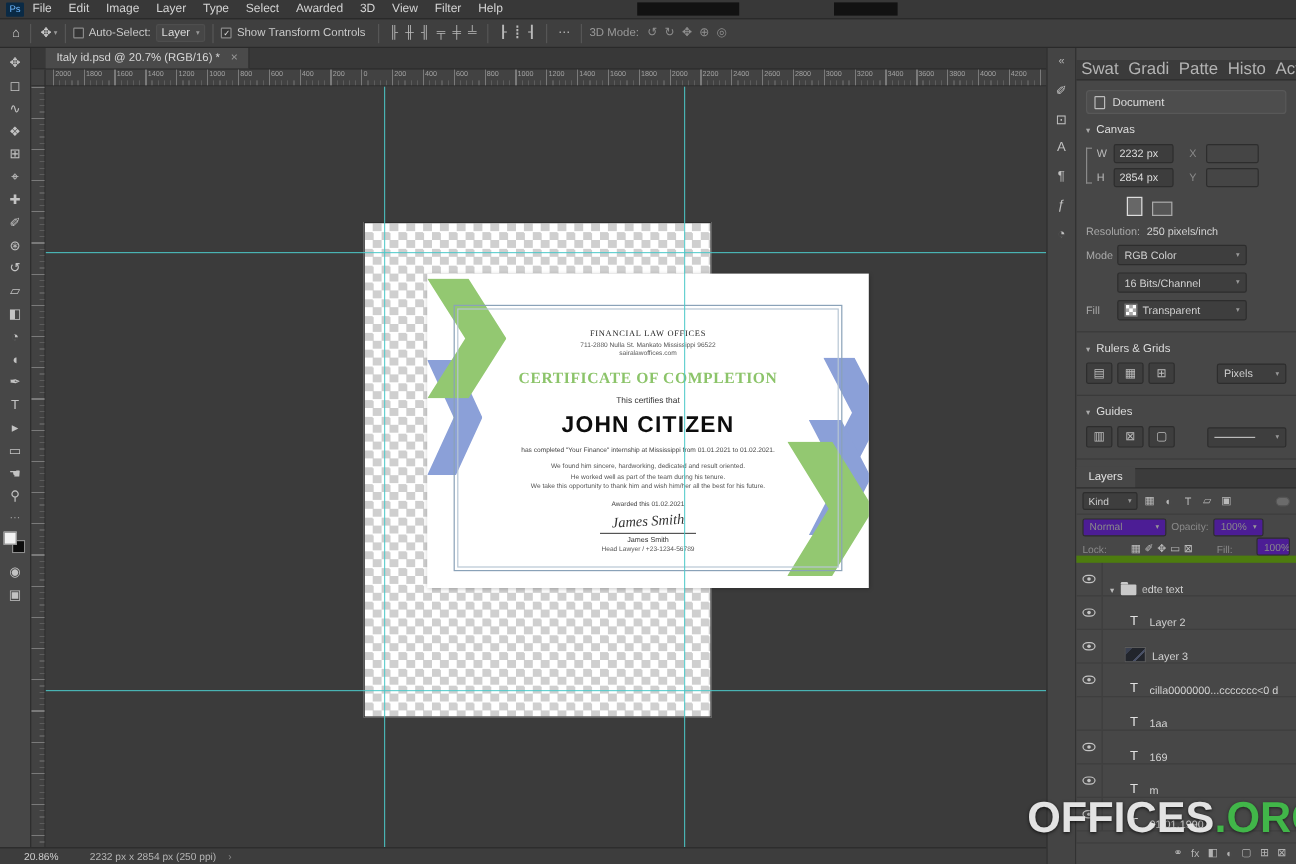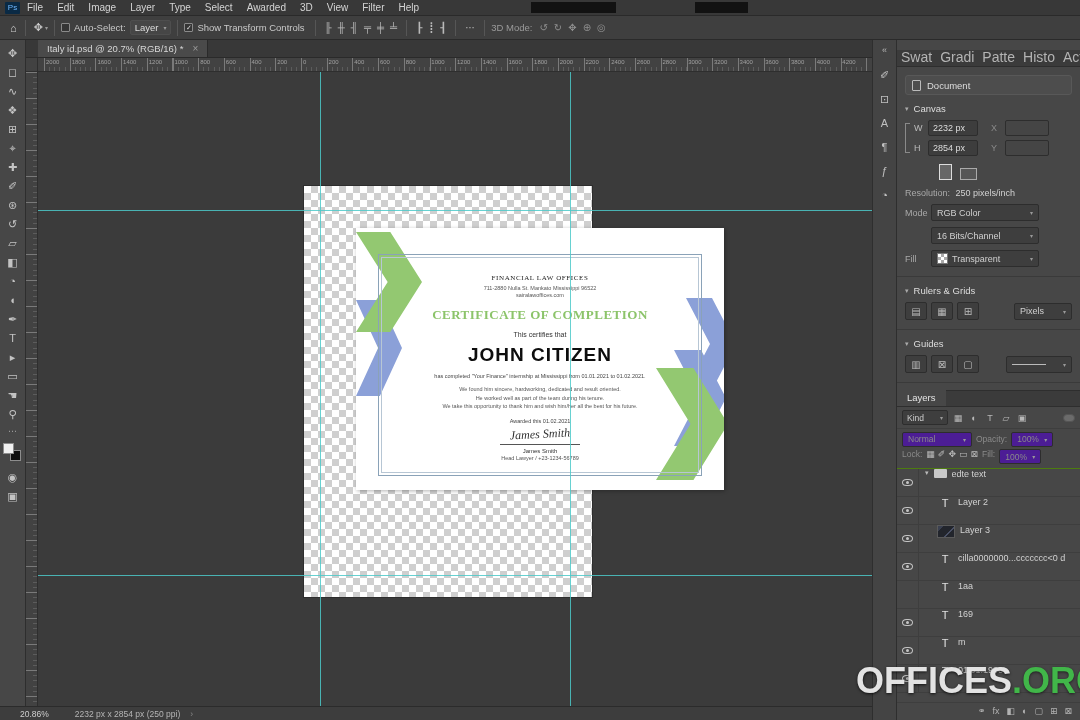--- a/index.html
+++ b/index.html
@@ -165,30 +165,30 @@
   .kind-dd{width:46px;height:15px;background:#3e3e3e;border:1px solid #2d2d2d;border-radius:2px;
     display:flex;align-items:center;padding:0 4px;color:#ccc;font-size:8.5px}
   .ficons{display:flex;gap:2px}
   .ficon{width:14px;height:15px;display:flex;align-items:center;justify-content:center;color:#b9b9b9;font-size:9px}
   .filter-toggle{margin-left:auto;width:12px;height:8px;border-radius:4px;background:#6b6b6b;border:1px solid #555}
   .blend-row{height:20px;display:flex;align-items:center;gap:4px;padding:0 5px}
   .pselect.dim{color:#8a8a8a;background:#4c1d95}
   .pselect.blend{width:70px;height:15px;font-size:8.5px}
   .pselect.opacity,.pselect.fillpct{width:42px;height:15px;font-size:8.5px}
   .dim-label{color:#8a8a8a;font-size:8.5px;white-space:nowrap}
-  .lock-row{height:20px;display:flex;align-items:flex-start;gap:4px;padding:0 5px;border-bottom:1px solid #4d7c0f}
+  .lock-row{height:20px;display:flex;align-items:flex-end;gap:20px;padding:0 5px;border-bottom:6px solid #4d7c0f}
   .licons{display:flex;gap:3px}
   .licon{font-size:9px;color:#b9b9b9}
   .layer-list{height:224px;overflow:hidden}
   .layer-row{height:28px;display:flex;align-items:stretch;border-bottom:1px solid #3e3e3e}
   .eye-cell{width:22px;border-right:1px solid #3e3e3e;display:flex;align-items:center;justify-content:center;flex:0 0 auto}
   .eye-cell.v-false .eye{visibility:hidden}
   .eye{width:11px;height:7px;border:1px solid #c4c4c4;border-radius:50% / 60%;position:relative}
   .eye::after{content:"";position:absolute;left:3px;top:1px;width:3px;height:3px;background:#c4c4c4;border-radius:50%}
-  .row-content{display:flex;align-items:flex-start;gap:5px;padding-left:6px;min-width:0}
+  .row-content{display:flex;align-items:flex-end;gap:5px;padding-left:6px;min-width:0}
   .layer-row:not(.v-group) .row-content{padding-left:18px}
   .layer-row .caret,.layer-row .folder{display:none}
   .layer-row.v-group .caret{display:inline-block;font-size:7px;color:#bbb}
   .layer-row.v-group .folder{display:inline-block;width:13px;height:9px;background:#c9c9c9;border-radius:1px;position:relative}
   .layer-row.v-group .folder::before{content:"";position:absolute;left:0;top:-2px;width:6px;height:2px;background:#c9c9c9;border-radius:1px 1px 0 0}
   .thumb-text{width:16px;text-align:center;color:#e0e0e0;font-size:11px;flex:0 0 auto}
   .thumb-pixel{width:18px;height:13px;flex:0 0 auto;border:1px solid #5a5a5a;background:#22252c;
     background-image:linear-gradient(135deg,#3a4050 20%,transparent 20% 60%,#4a5166 60% 70%,transparent 70%)}
   .layer-name{color:#d2d2d2;font-size:9px;white-space:nowrap;overflow:hidden;text-overflow:ellipsis}
   .layers-bottom{position:absolute;left:0;bottom:2px;width:183px;height:16px;display:flex;align-items:center;

